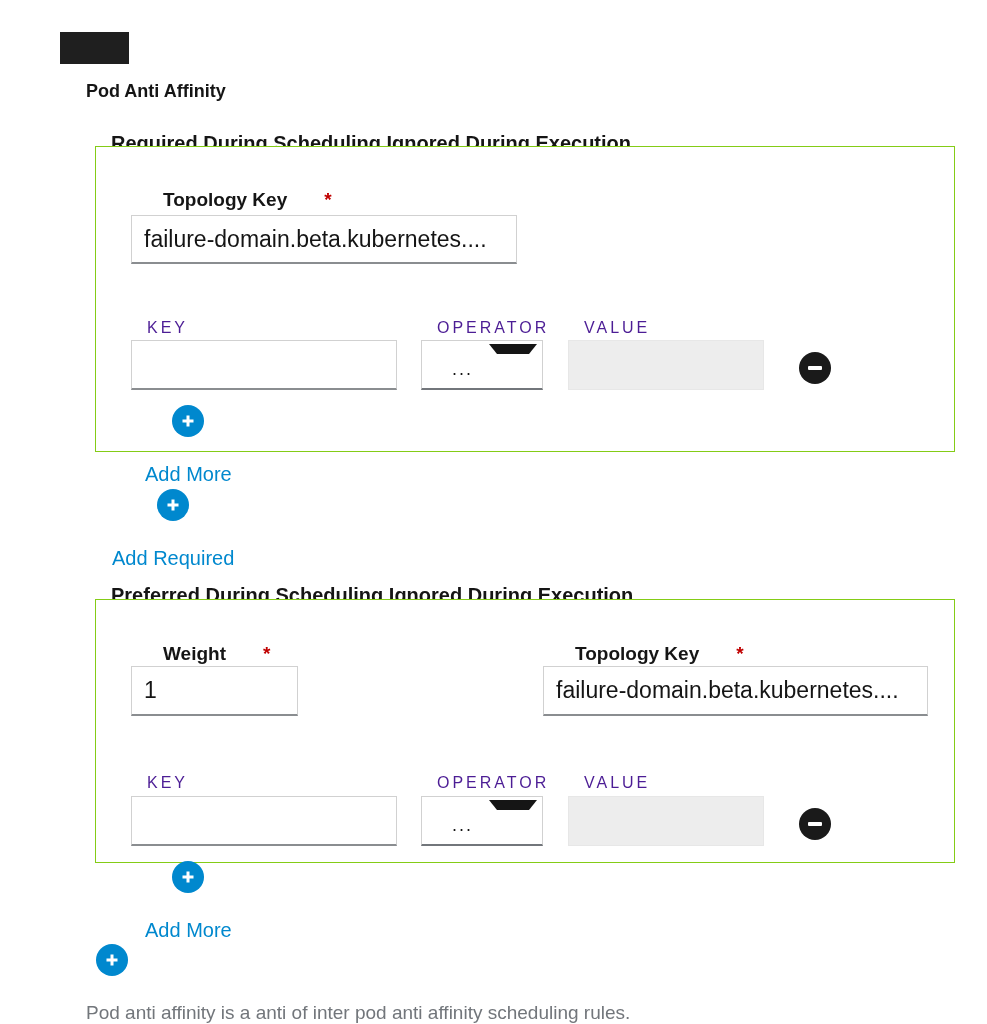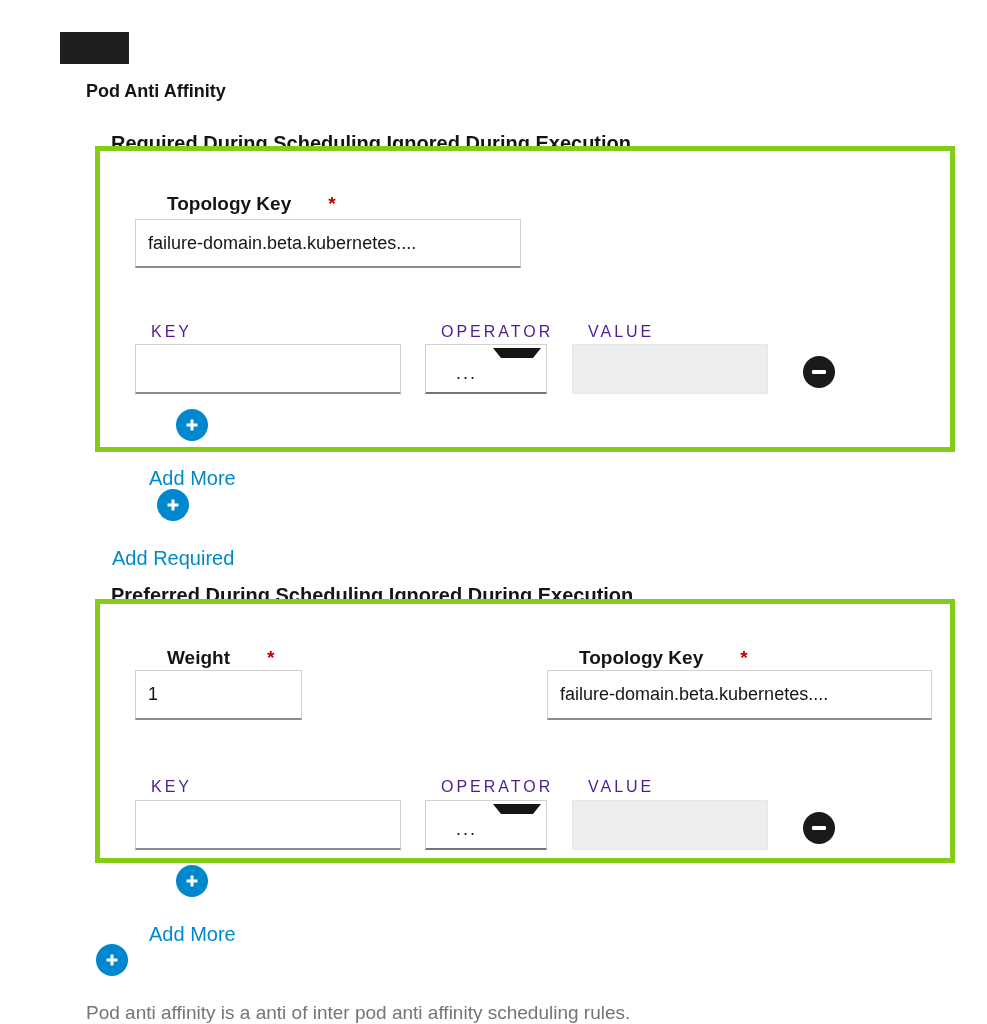--- a/index.html
+++ b/index.html
@@ -9,32 +9,32 @@
 
   
   .top-mark    { position:absolute; left:28px; top:0; width:69px; height:4px; background:#1f1f1f; }
   .bottom-mark { position:absolute; left:60px; bottom:0; width:813px; height:6px; background:#242424; }
 
   .page-title { position:absolute; left:38px; top:33px; font-size:18px; font-weight:700; color:#151515; }
   .section-heading { position:absolute; font-size:20px; font-weight:700; color:#151515; }
   .h-required  { left:63px; top:84px; }
   .h-preferred { left:63px; top:536px; }
 
-  .card { position:absolute; left:63px; width:860px; background:#fff; border:5px solid #84cc16; }
+  .card { position:absolute; left:63px; width:860px; background:#fff; border:1px solid #84cc16; }
   .card1 { top:114px; height:306px; }
   .card2 { top:567px; height:264px; }
 
   .field-label { position:absolute; font-size:19px; font-weight:700; color:#151515; }
   .star { color:#c00000; font-weight:700; margin-left:5px; }
 
   .text-input {
     position:absolute; background:#fff;
     border:1px solid #d1d1d1; border-bottom:2px solid #8a8d90;
     font-family:"Liberation Sans", sans-serif;
-    font-size:18px; color:#151515; padding:0 12px; outline:none;
+    font-size:23px; color:#151515; padding:0 12px; outline:none;
   }
   .text-input:disabled, .text-input.disabled {
     background:#ededed; border:1px solid #e7e7e7; border-bottom:1px solid #e7e7e7;
   }
 
   .col-label { position:absolute; font-size:16px; letter-spacing:3px; color:#4c1d95; }
 
   .dropdown {
     position:absolute; background:#fff; border:1px solid #d1d1d1; border-bottom:2px solid #72767b;
     display:flex; align-items:center; justify-content:space-between;

